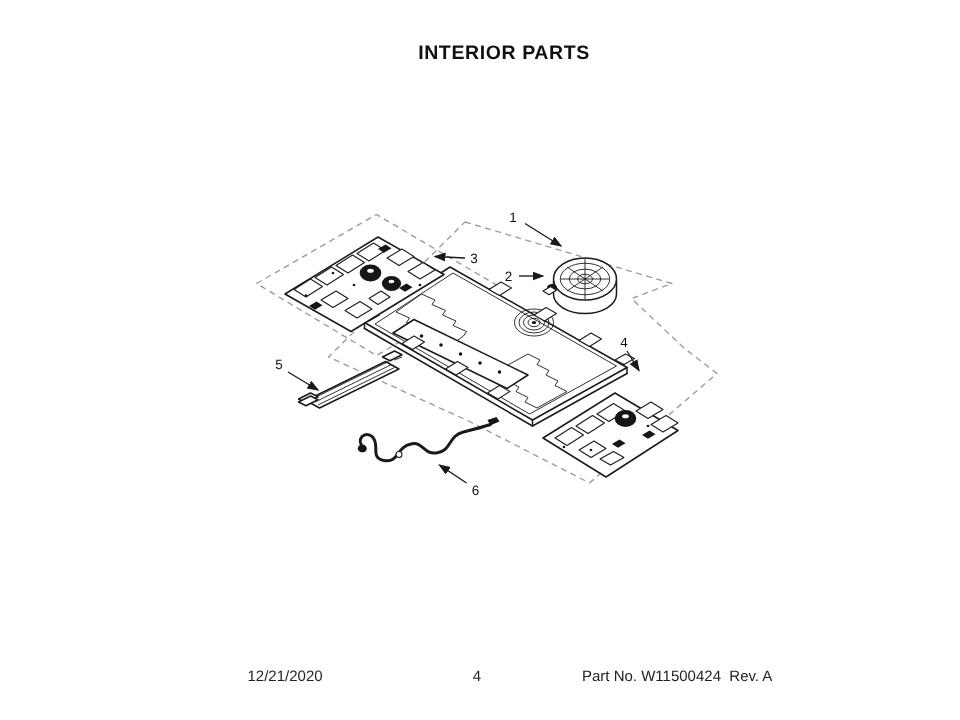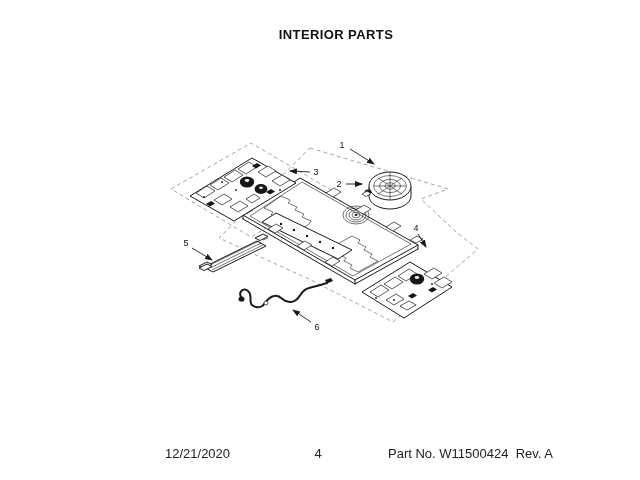--- a/index.html
+++ b/index.html
@@ -7,21 +7,21 @@
     position:relative;width:640px;height:480px;background:#ffffff;
     font-family:"Liberation Sans", sans-serif;overflow:hidden;
   }
   .page-title{
     position:absolute;top:11px;left:0;width:640px;text-align:center;
     font-size:13px;font-weight:bold;letter-spacing:.4px;color:#111;margin:16px;
   }
   .diagram-svg{position:absolute;left:0;top:0;}
   .footer{
     position:absolute;top:446px;left:0;width:636px;height:14px;
-    font-size:13px;color:#222;
+    font-size:10px;color:#222;
   }
   .footer .f-date{position:absolute;left:165px;top:0;}
   .footer .f-page{position:absolute;left:312px;top:0;width:12px;text-align:center;}
   .footer .f-part{position:absolute;left:388px;top:0;white-space:pre;}
   
   .ln{stroke:#1a1a1a;stroke-width:1;fill:none;stroke-linejoin:round;stroke-linecap:round;}
   .lnthin{stroke:#1a1a1a;stroke-width:.6;fill:none;}
   .wht{fill:#ffffff;stroke:#1a1a1a;stroke-width:1;stroke-linejoin:round;}
   .whtthin{fill:#ffffff;stroke:#1a1a1a;stroke-width:.7;stroke-linejoin:round;}
   .dk{fill:#161616;stroke:none;}

